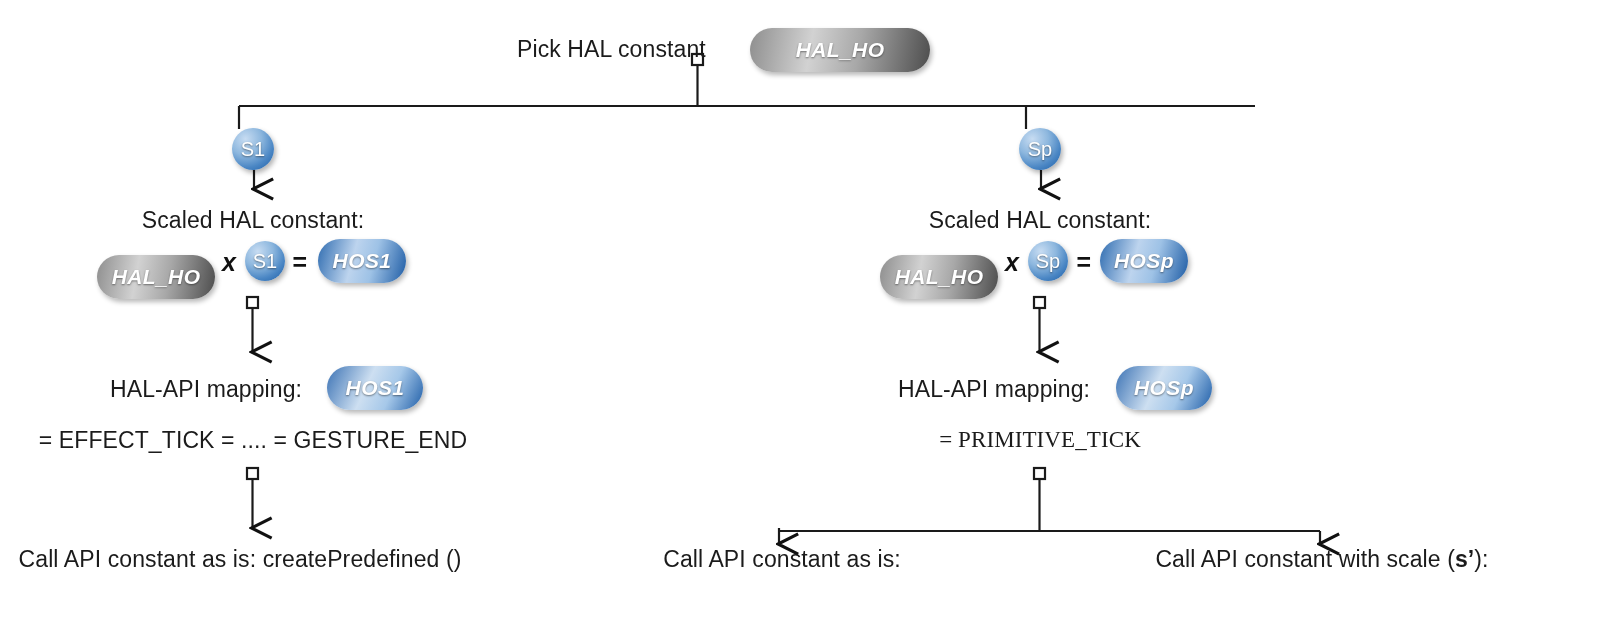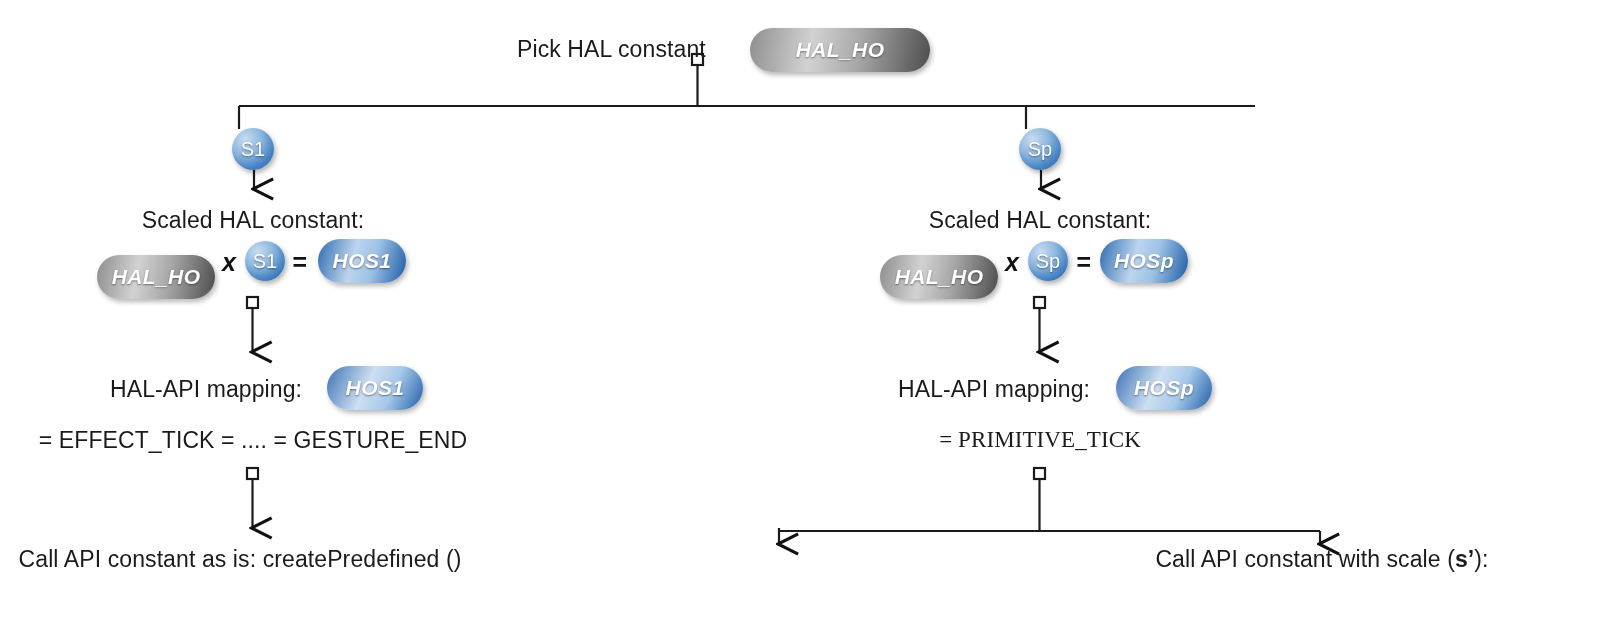--- a/index.html
+++ b/index.html
@@ -157,19 +157,20 @@
 
   <div class="lbl" style="left:898px; top:374px;">HAL-API mapping:</div>
   <div class="pill pill-blue-soft" style="left:1116px; top:366px; width:96px; height:44px;">HOSp</div>
   <div class="lbl ctr" style="left:1040px; top:425px;font-family:Liberation Serif, serif;">= PRIMITIVE_TICK</div>
 
   <div class="lbl ctr" style="left:240px; top:543px; line-height:33px; text-align:center;">
     <div>Call API constant as is: createPredefined ()</div>
   </div>
 
   <div class="lbl ctr" style="left:782px; top:543px; line-height:33px; text-align:center;">
+    <div>Call API constant as is:</div>
   </div>
 
   <div class="lbl ctr" style="left:1322px; top:543px; line-height:33px; text-align:right;">
     <div><span>Call API constant with scale (</span><span class="bold">s’</span><span>):</span></div>
   </div>
 
 </div>
 
 </body></html>

